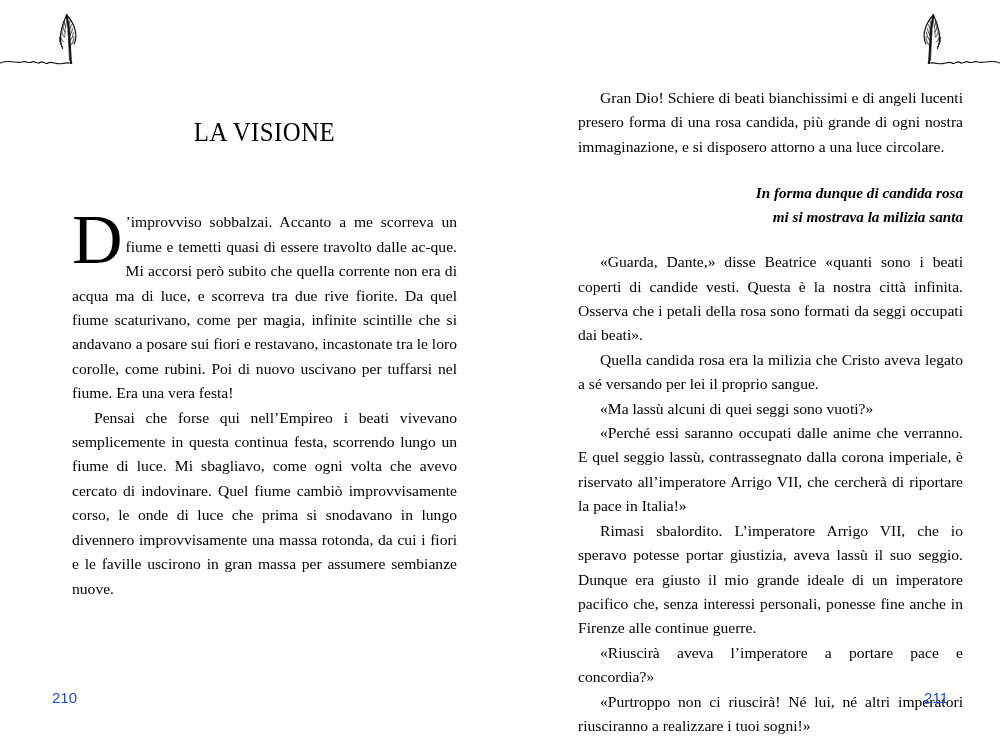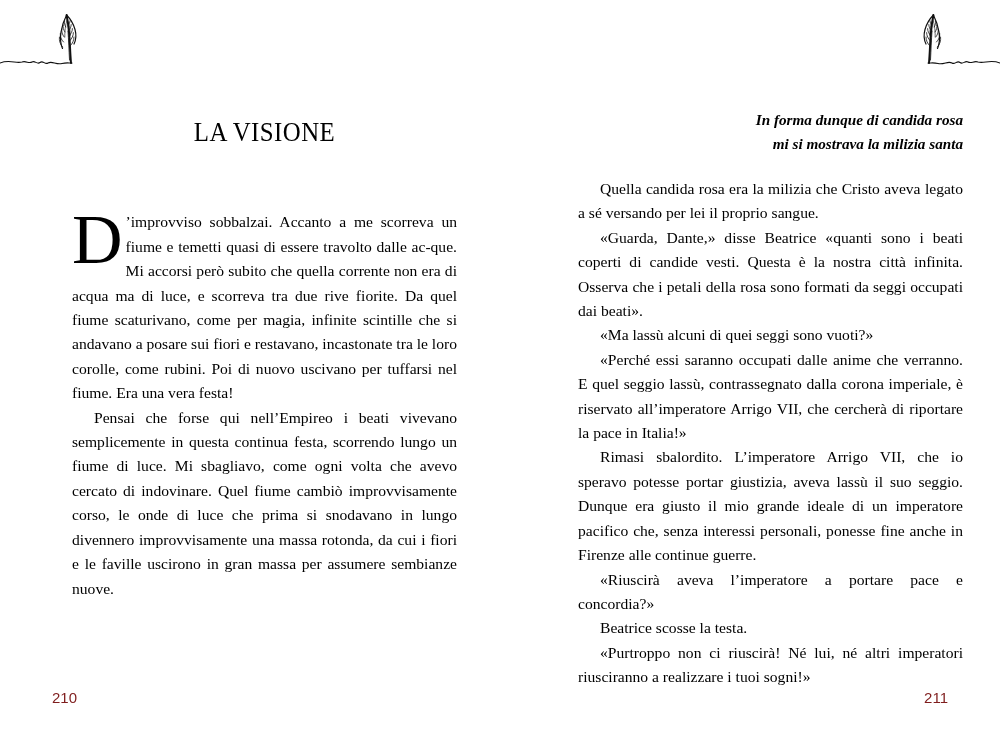--- a/index.html
+++ b/index.html
@@ -99,21 +99,21 @@
   }
   .verse .verse-line { display: block; white-space: pre; text-align: right; }
 
   
   .folio {
     position: absolute;
     bottom: 36px;
     font-size: 15px;
     line-height: 1;
     font-family: "Liberation Sans", "DejaVu Sans", sans-serif;
-    color: #7f1d1d;
+    color: #1d4ed8;
   }
   .folio-left  { left: 52px; }
   .folio-right { right: 52px; }
 </style>
 </head>
 <body>
 
 <div id="page">
 
   <div class="ornament ornament-left">
@@ -183,33 +183,33 @@
       <p class="body-par">Pensai che forse qui nell’Empireo i beati vivevano semplicemente in questa continua festa, scorrendo lungo un fiume di luce. Mi sbagliavo, come ogni volta che avevo cercato di indovinare. Quel fiume cambiò improvvisamente corso, le onde di luce che prima si snodavano in lungo divennero improvvisamente una massa rotonda, da cui i fiori e le faville uscirono in gran massa per assumere sembianze nuove.</p>
 
     </div>
 
     <div class="folio folio-left">210</div>
   </div>
 
   <div class="page-half page-right">
     <div class="text-column">
 
+      <p class="body-par">Gran Dio! Schiere di beati bianchissimi e di angeli lucenti presero forma di una rosa candida, più grande di ogni nostra immaginazione, e si disposero attorno a una luce circolare.</p>
 
       <blockquote class="verse">
         <span class="verse-line">In forma dunque di candida rosa</span>
         <span class="verse-line">mi si mostrava la milizia santa</span>
       </blockquote>
 
+      <p class="body-par">«Guarda, Dante,» disse Beatrice «quanti sono i beati coperti di candide vesti. Questa è la nostra città infinita. Osserva che i petali della rosa sono formati da seggi occupati dai beati».</p>
       <p class="body-par">Quella candida rosa era la milizia che Cristo aveva legato a sé versando per lei il proprio sangue.</p>
-      <p class="body-par">«Guarda, Dante,» disse Beatrice «quanti sono i beati coperti di candide vesti. Questa è la nostra città infinita. Osserva che i petali della rosa sono formati da seggi occupati dai beati».</p>
       <p class="body-par">«Ma lassù alcuni di quei seggi sono vuoti?»</p>
       <p class="body-par">«Perché essi saranno occupati dalle anime che verranno. E quel seggio lassù, contrassegnato dalla corona imperiale, è riservato all’imperatore Arrigo VII, che cercherà di riportare la pace in Italia!»</p>
       <p class="body-par">Rimasi sbalordito. L’imperatore Arrigo VII, che io speravo potesse portar giustizia, aveva lassù il suo seggio. Dunque era giusto il mio grande ideale di un imperatore pacifico che, senza interessi personali, ponesse fine anche in Firenze alle continue guerre.</p>
       <p class="body-par">«Riuscirà aveva l’imperatore a portare pace e concordia?»</p>
-      <p class="body-par">Beatrice scosse la testa.</p>
       <p class="body-par">«Purtroppo non ci riuscirà! Né lui, né altri imperatori riusciranno a realizzare i tuoi sogni!»</p>
 
     </div>
 
     <div class="folio folio-right">211</div>
   </div>
 
 </div>
 
 </body></html>

